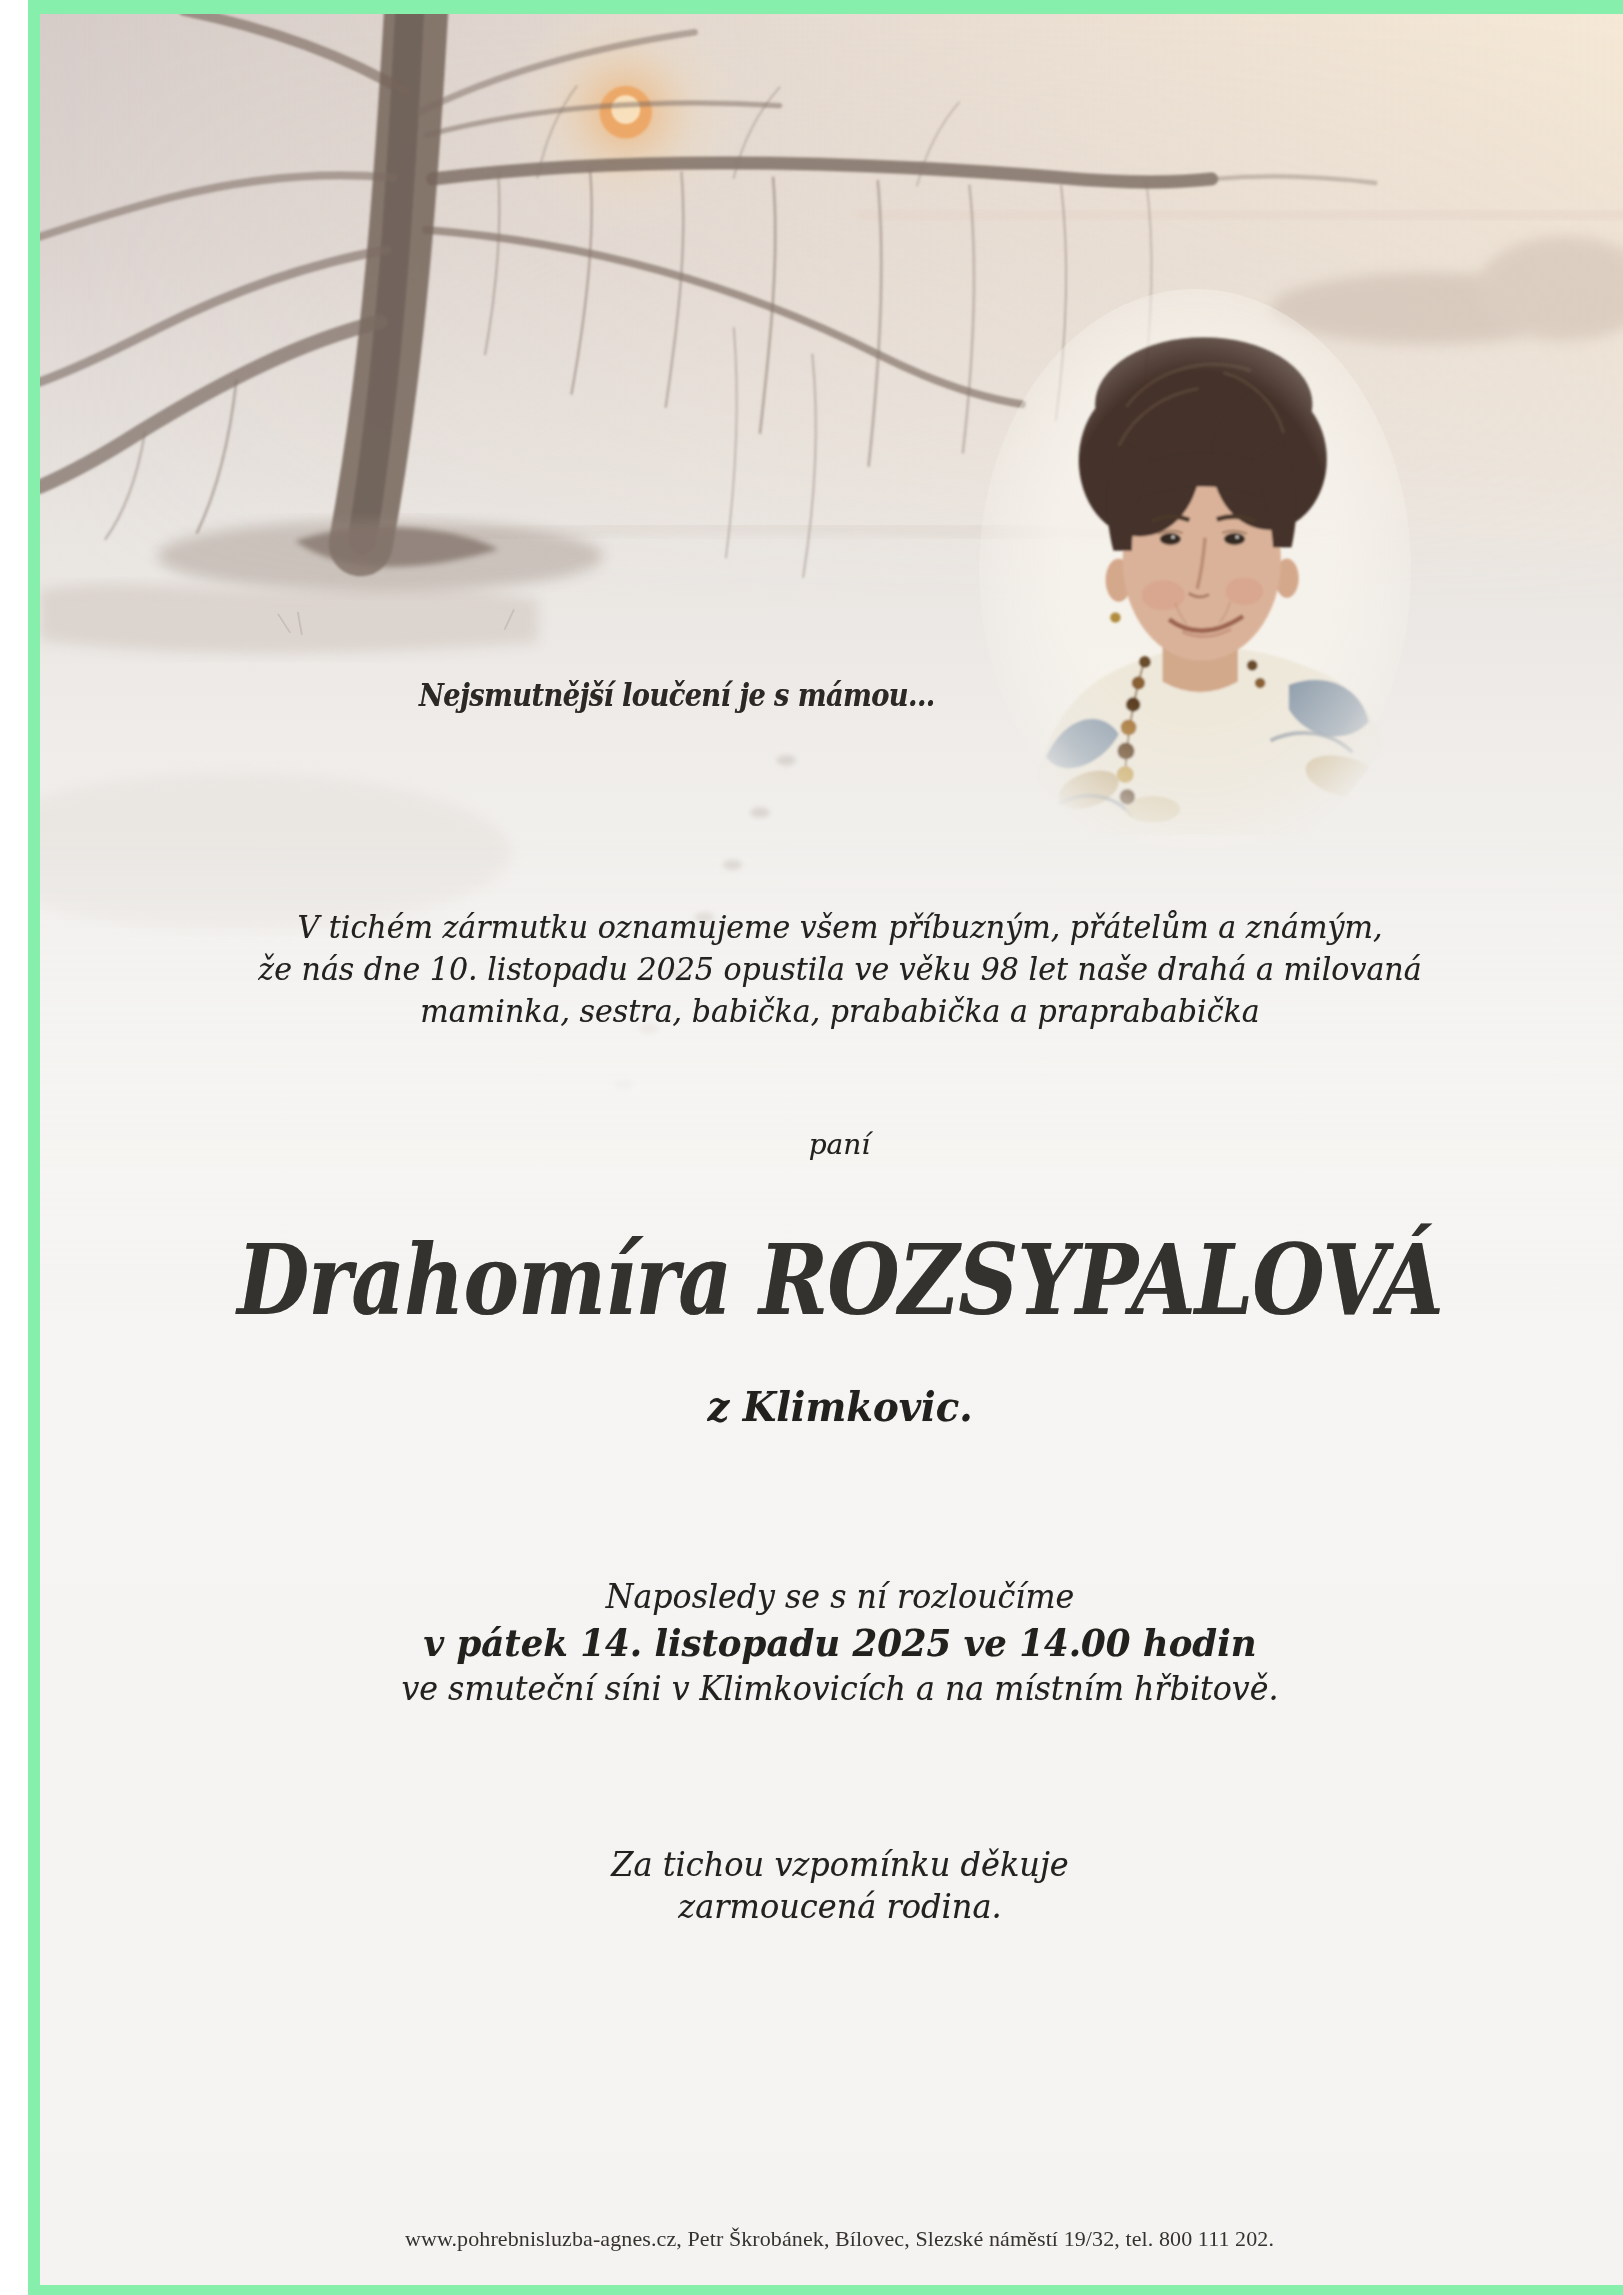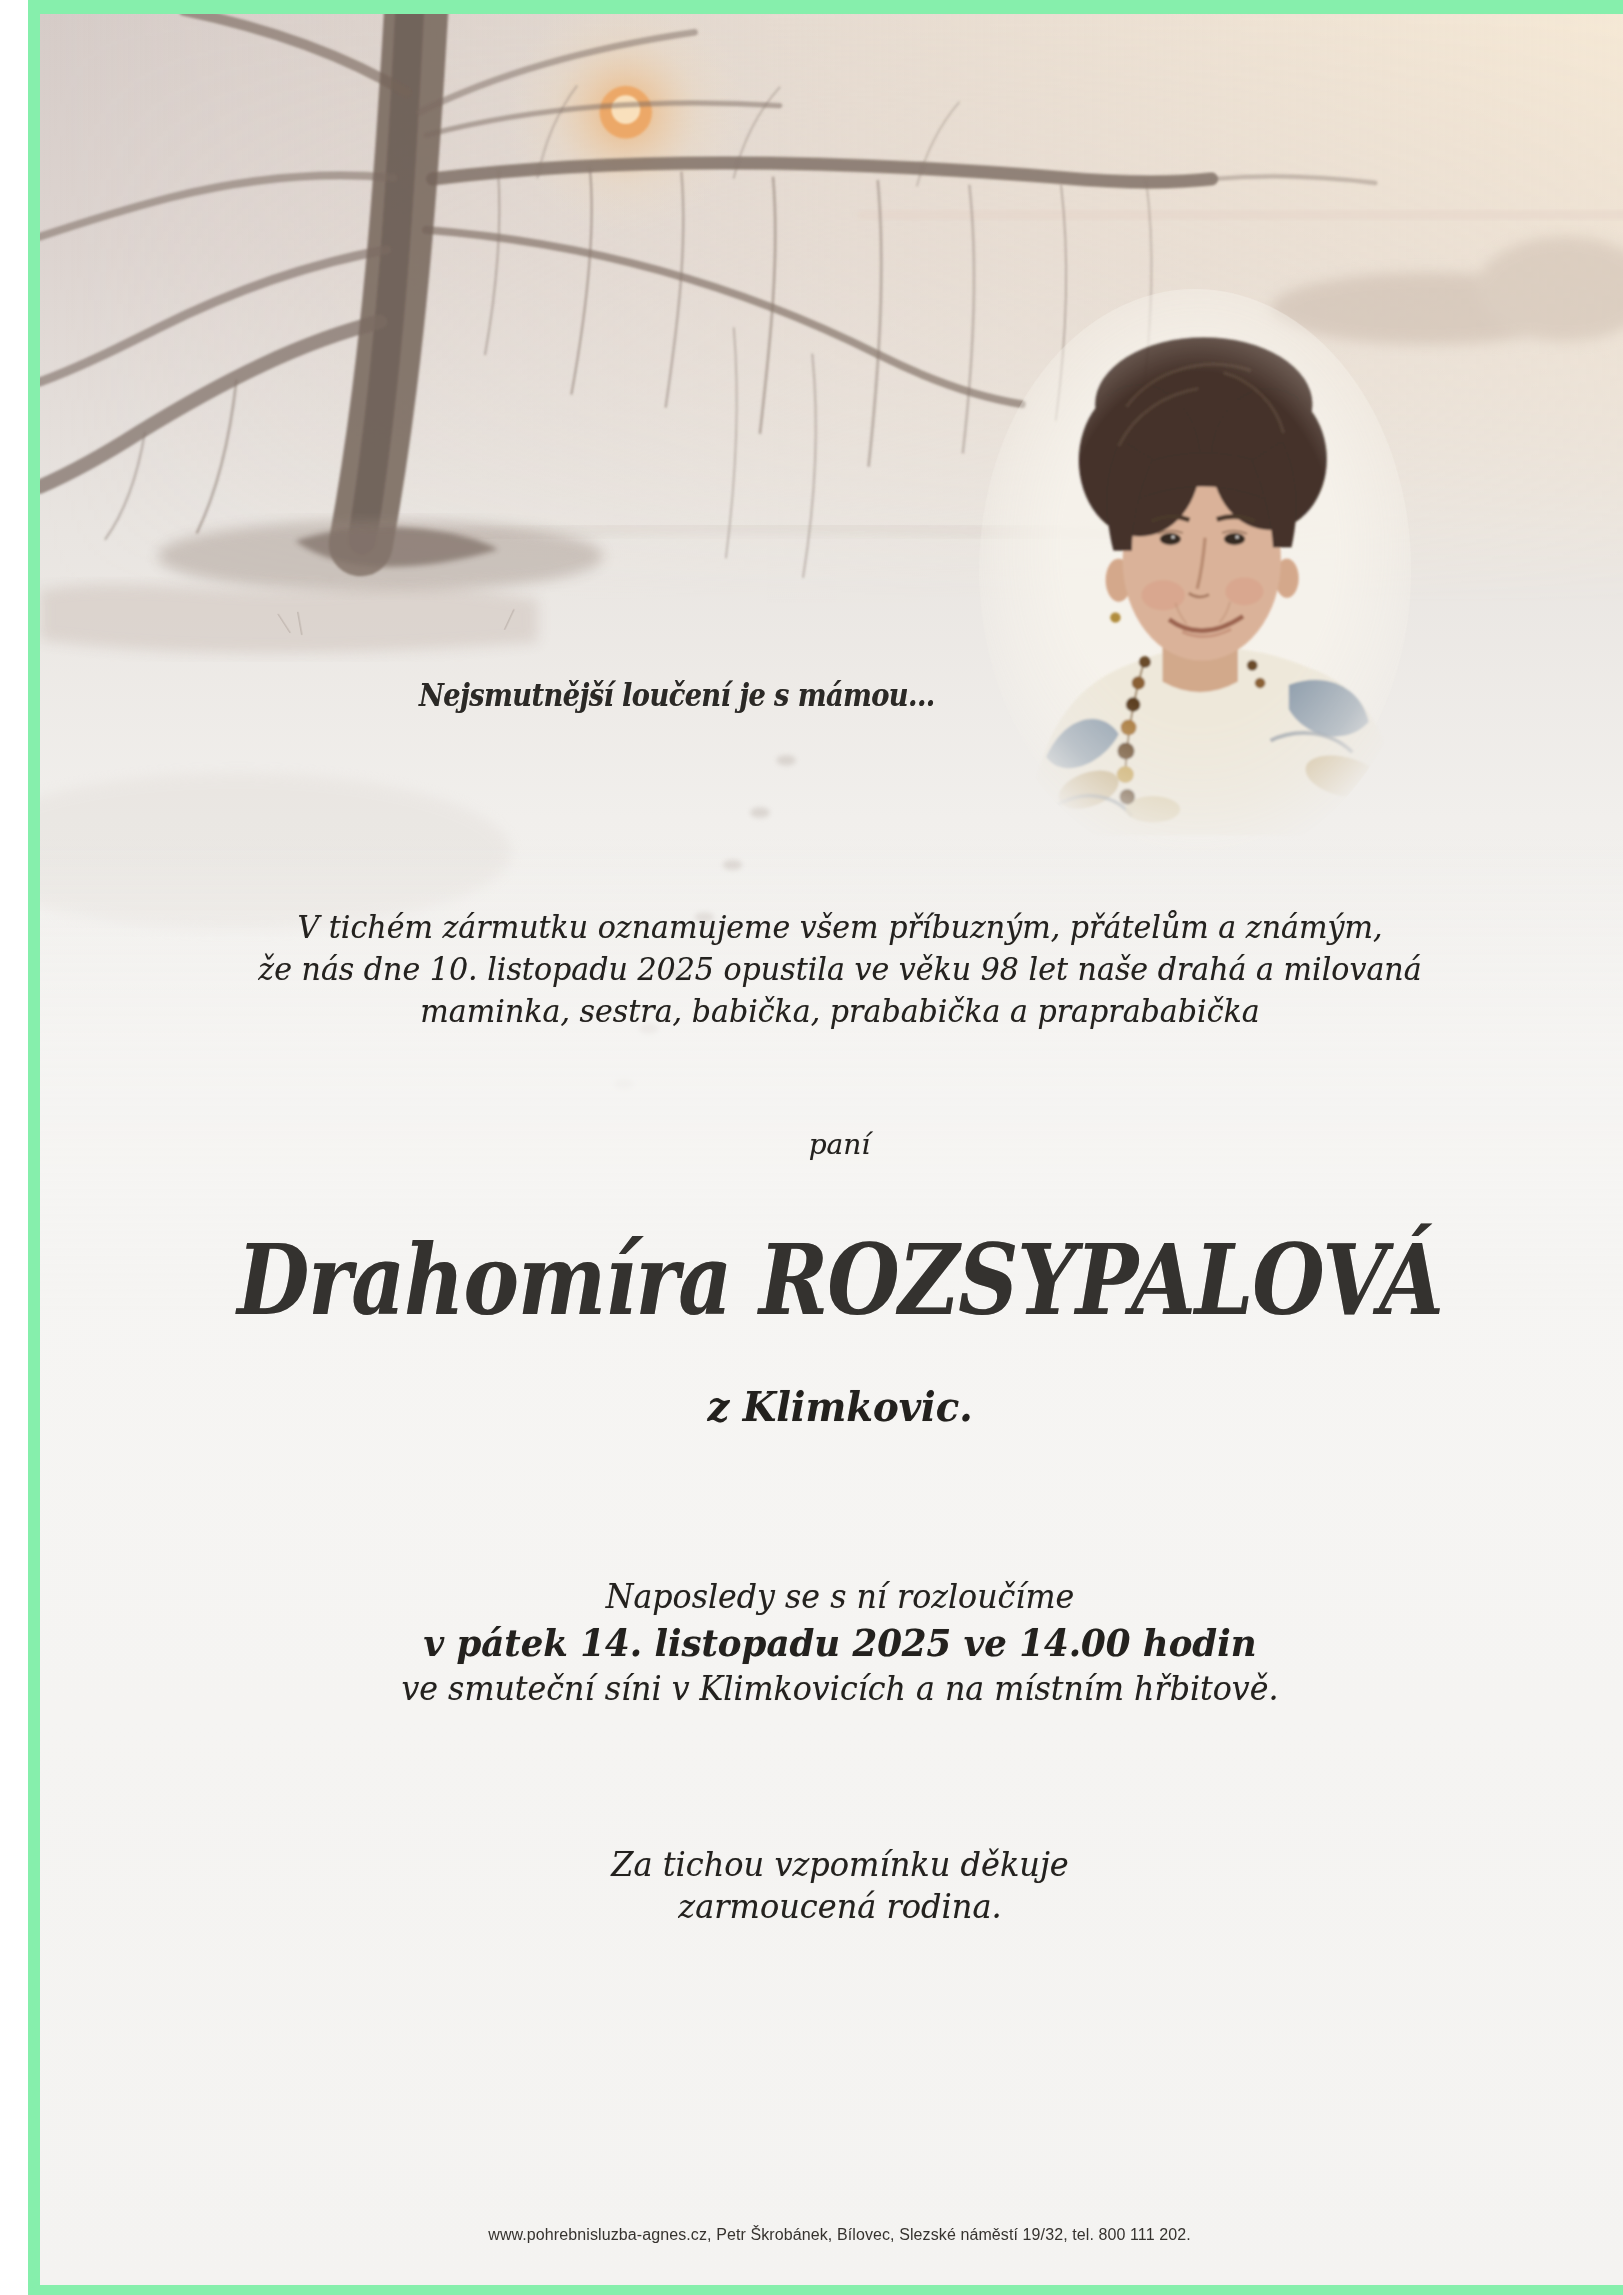--- a/index.html
+++ b/index.html
@@ -32,21 +32,21 @@
   .farewell{
     top:1574px;text-align:center;font-style:italic;font-size:33px;line-height:46px;
     transform:translateX(-50%) scaleX(.96);
   }
   .farewell .bold{font-weight:bold;font-size:37px;}
   .thanks{
     top:1844px;text-align:center;font-style:italic;font-size:33px;line-height:42px;
     transform:translateX(-50%) scaleX(.97);
   }
   .footer{
-    top:2226px;font-family:Liberation Sans, sans-serif;font-size:16px;color:#36332f;
+    top:2226px;font-family:Liberation Serif, serif;font-size:22px;color:#36332f;
     transform:translateX(-50%);text-shadow:none;letter-spacing:0.1px;
   }
 </style>
 </head>
 <body>
 
 <div class="page">
   <div class="sheet"></div>
 
   <svg class="scene" viewBox="0 0 2443 1980" xmlns="http://www.w3.org/2000/svg" aria-hidden="true">

